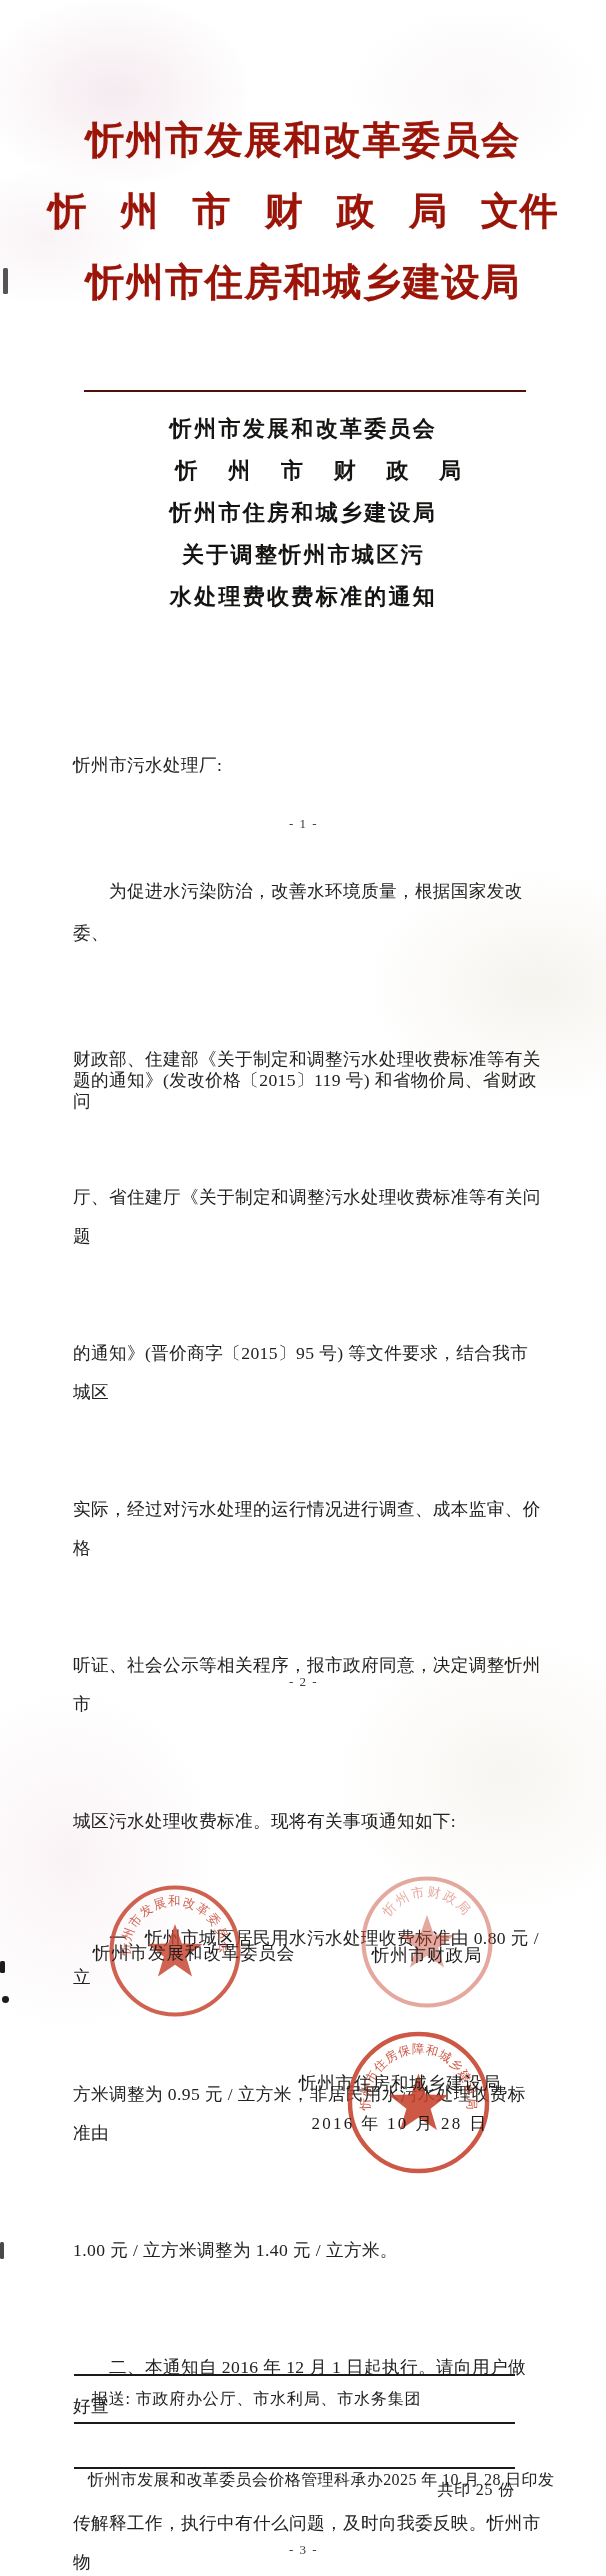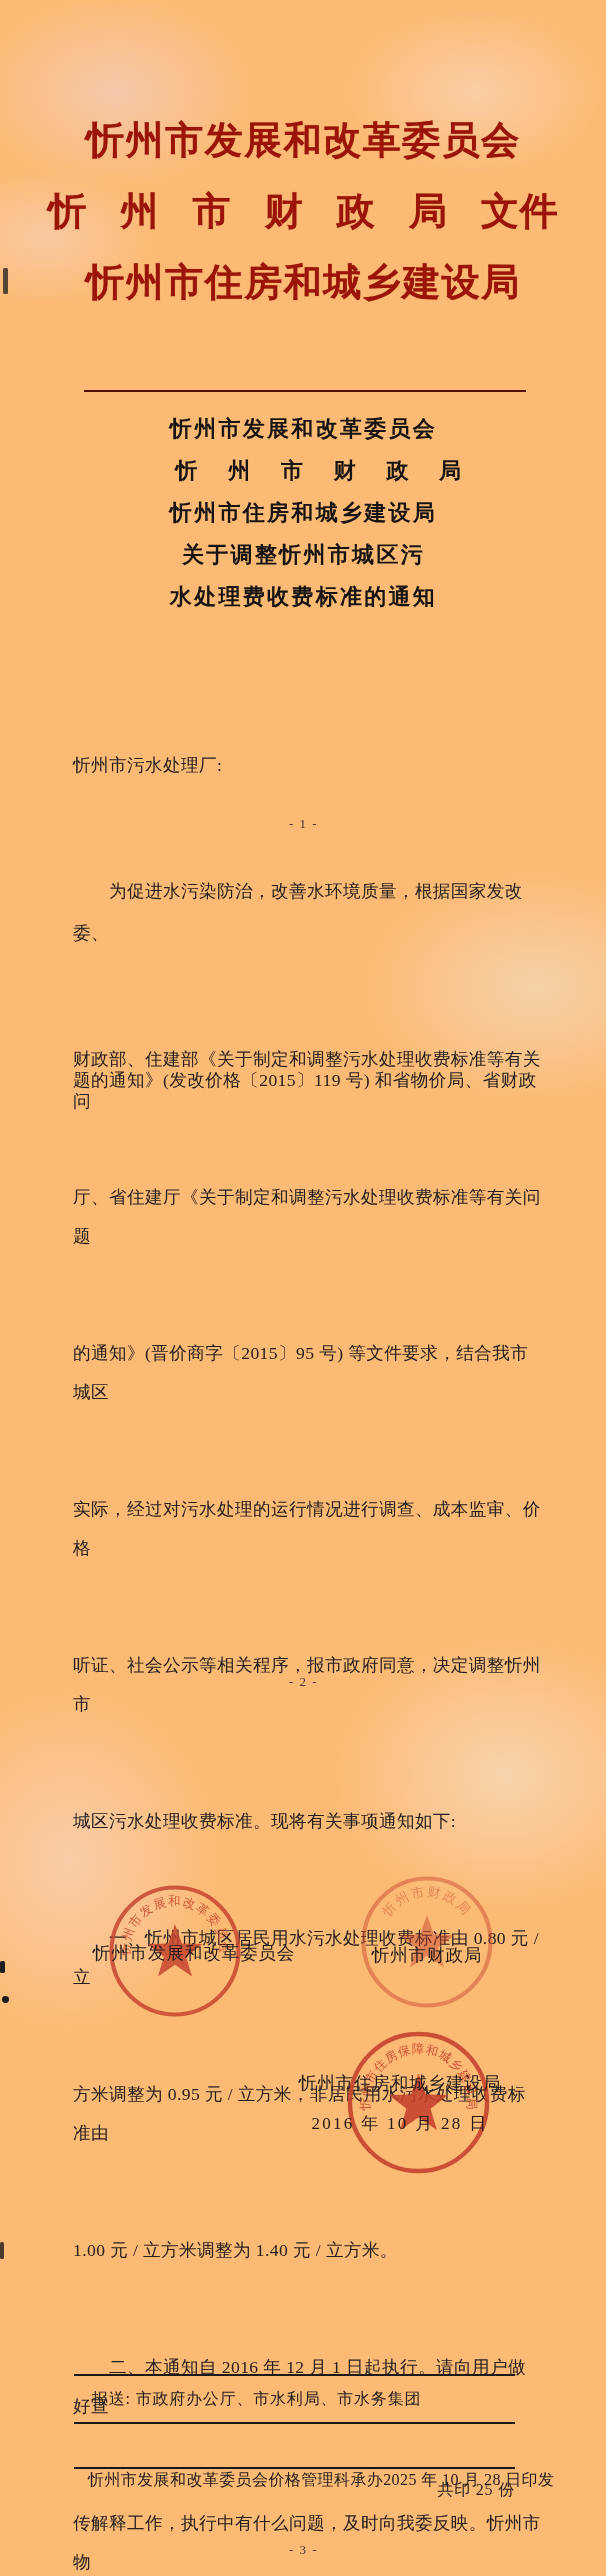--- a/index.html
+++ b/index.html
@@ -1,18 +1,18 @@
 <!DOCTYPE html>
 <html style="font-size:12.2px"><head>
 <meta charset="utf-8">
 <style>
   html,body{margin:0;padding:0;background:#e9e8e5;}
   .page{
     position:relative;width:607px;height:2576px;margin:0 auto;
-    background:#fdba74;overflow:hidden;
+    background:#ffffff;overflow:hidden;
     font-family:"Liberation Serif",serif;color:#262524;
   }
   
   .page::before{
     content:"";position:absolute;inset:0;pointer-events:none;
     background:
       radial-gradient(ellipse 199px 138px at 115px 92px, rgba(235,214,224,.50), transparent 70%),
       radial-gradient(ellipse 153px 99px at 46px 237px,  rgba(240,225,232,.40), transparent 70%),
       radial-gradient(ellipse 245px 168px at 536px 987px,rgba(236,232,222,.50), transparent 70%),
       radial-gradient(ellipse 214px 245px at 69px 1860px, rgba(243,228,233,.45), transparent 70%),

